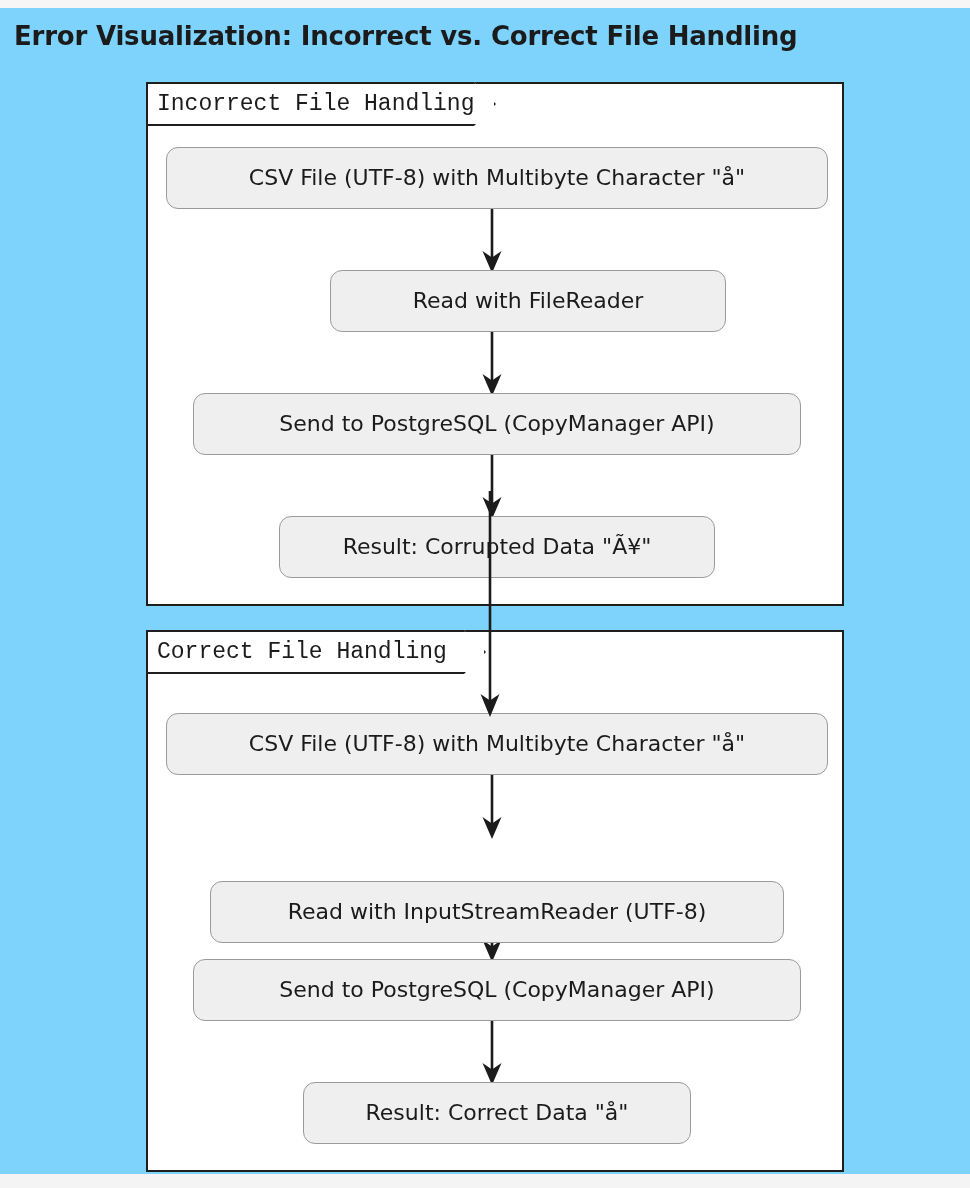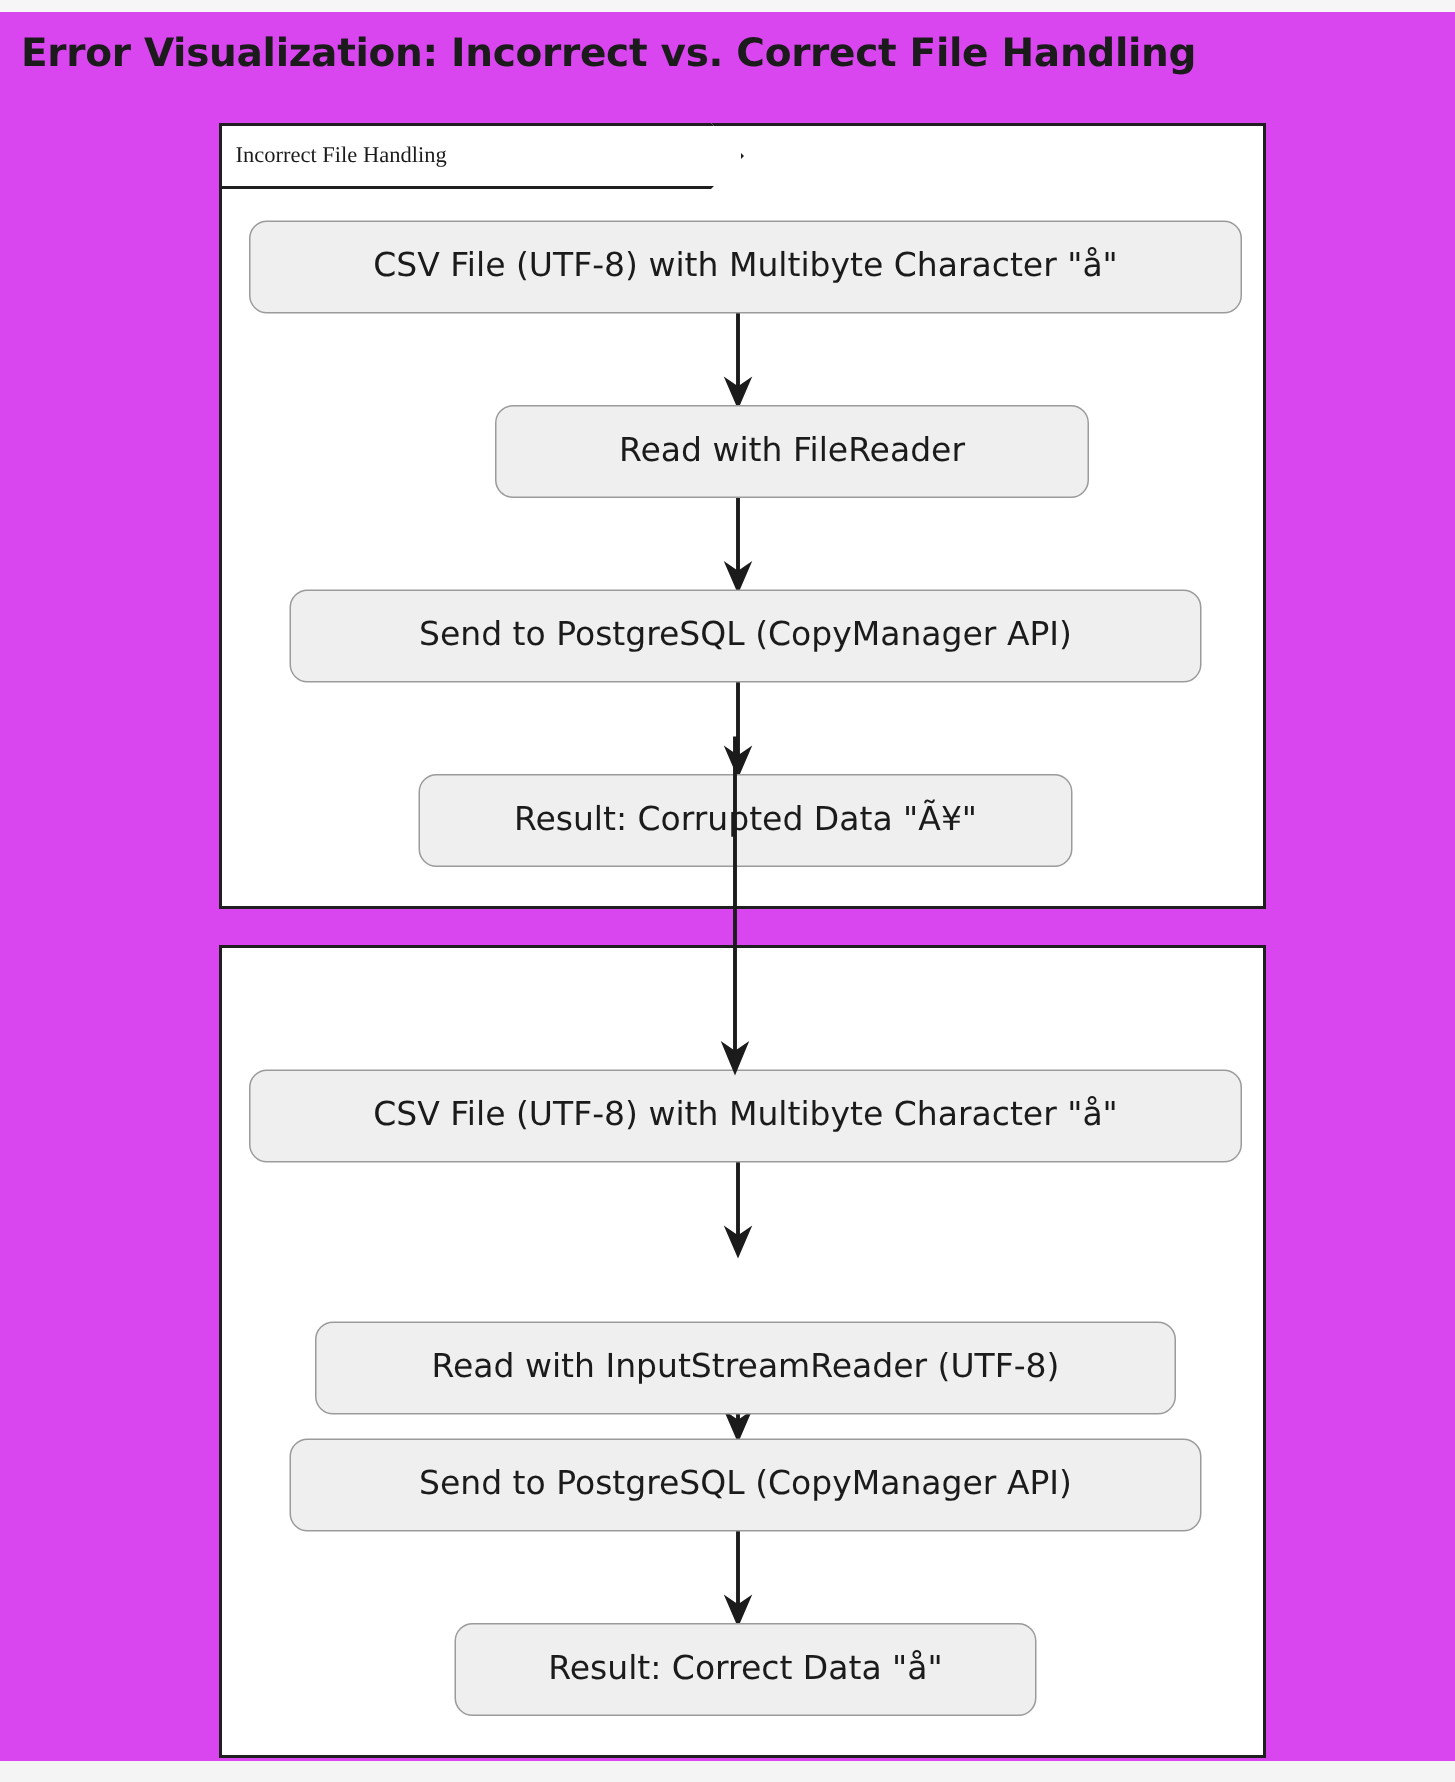--- a/index.html
+++ b/index.html
@@ -8,21 +8,21 @@
     padding: 0;
     background: #ffffff;
   }
   body {
     font-family: "DejaVu Sans", sans-serif;
   }
   #canvas {
     position: relative;
     width: 970px;
     height: 1188px;
-    background: #d946ef;
+    background: #7dd3fc;
     overflow: hidden;
   }
   
   .page-strip-bottom {
     position: absolute;
     left: 0;
     width: 970px;
     height: 14px;
     bottom: 0;
     background: #f4f4f4;
@@ -70,22 +70,22 @@
     border: 2.5px solid #1f1f1f;
     -webkit-clip-path: polygon(0 0, calc(100% - 22px) 0, 100% 50%, calc(100% - 22px) 100%, 0 100%);
     clip-path: polygon(0 0, calc(100% - 22px) 0, 100% 50%, calc(100% - 22px) 100%, 0 100%);
     display: flex;
     align-items: center;
     z-index: 6;
   }
   .subgraph-label span {
     display: block;
     padding-left: 9px;
-    font-family: Liberation Serif, serif;
-    font-size: 15px;
+    font-family: Liberation Mono, monospace;
+    font-size: 23px;
     line-height: 26px;
     color: #1b1b1b;
     white-space: nowrap;
   }
 
   
   .node {
     position: absolute;
     box-sizing: border-box;
     background: #efefef;
@@ -170,20 +170,23 @@
     </svg>
   </div>
 
   <svg class="edge edge-cross" style="left:475px; top:491px; width:30px; height:230px;" viewBox="0 0 30 230">
     <line x1="15" y1="0" x2="15" y2="214"></line>
     <path class="head" d="M15 226 L5.5 203 L15 209.5 L24.5 203 Z"></path>
   </svg>
 
   <div class="subgraph" style="left:146px; top:630px; width:698px; height:542px;">
 
+    <div class="subgraph-label" style="width:340px;">
+      <span>Correct File Handling</span>
+    </div>
 
     <div class="node" style="left:18px; top:81px; width:662px; height:62px;">
       <span>CSV File (UTF-8) with Multibyte Character "å"</span>
     </div>
 
     <div class="node" style="left:62px; top:204px; width:574px; height:62px;margin-top:45px;">
       <span>Read with InputStreamReader (UTF-8)</span>
     </div>
 
     <div class="node" style="left:45px; top:327px; width:608px; height:62px;">

